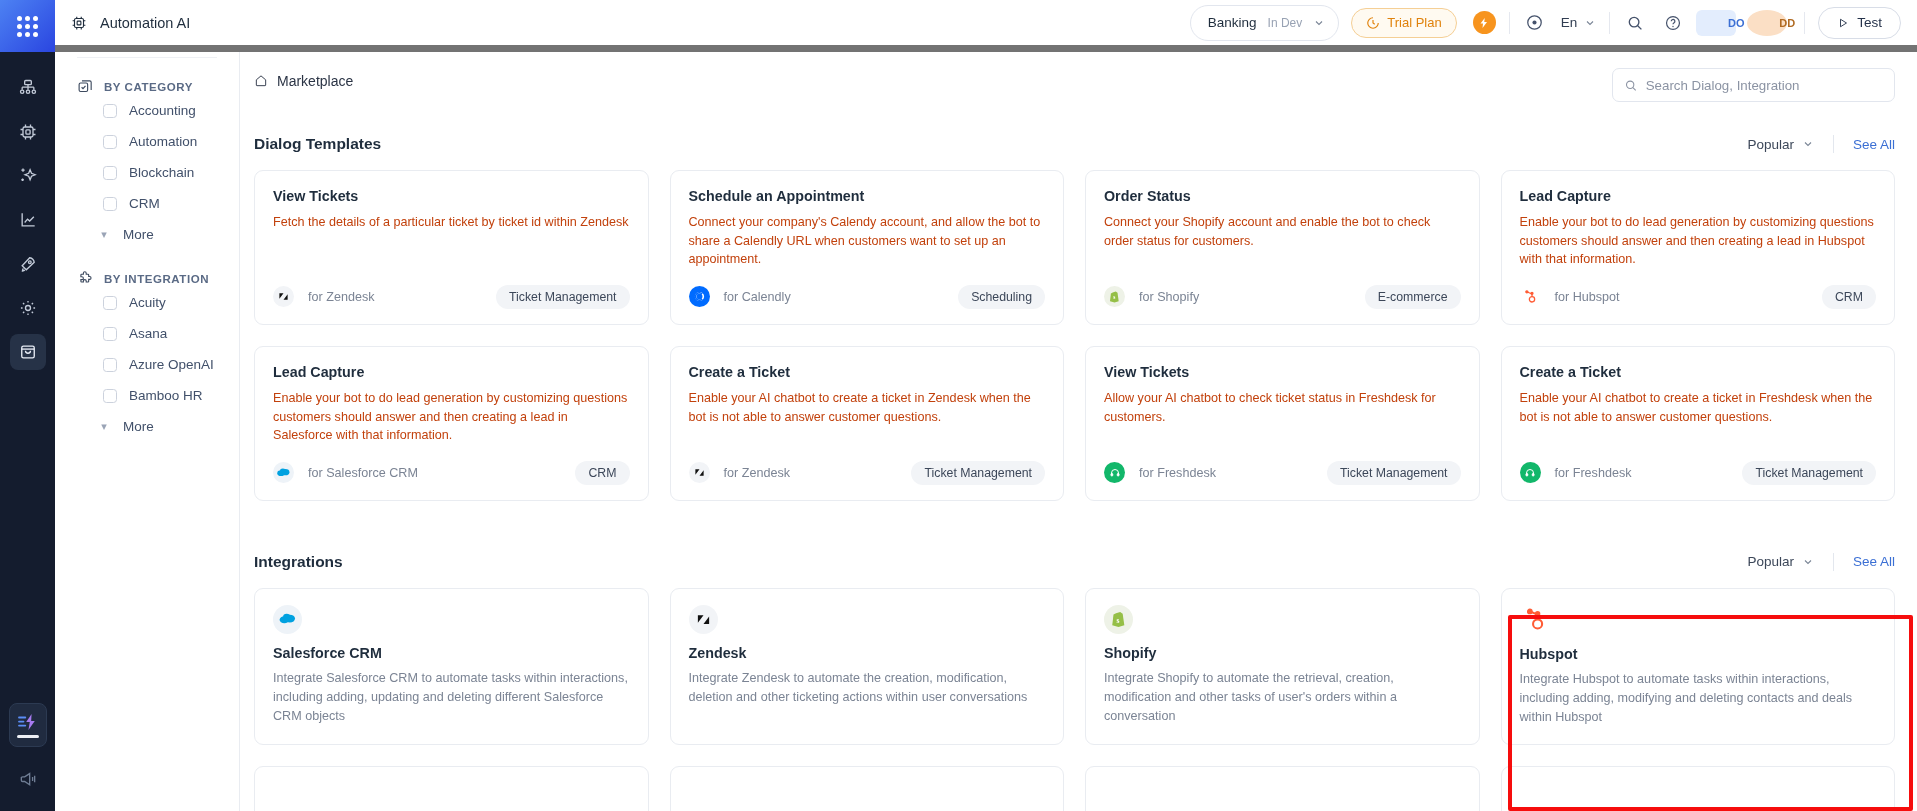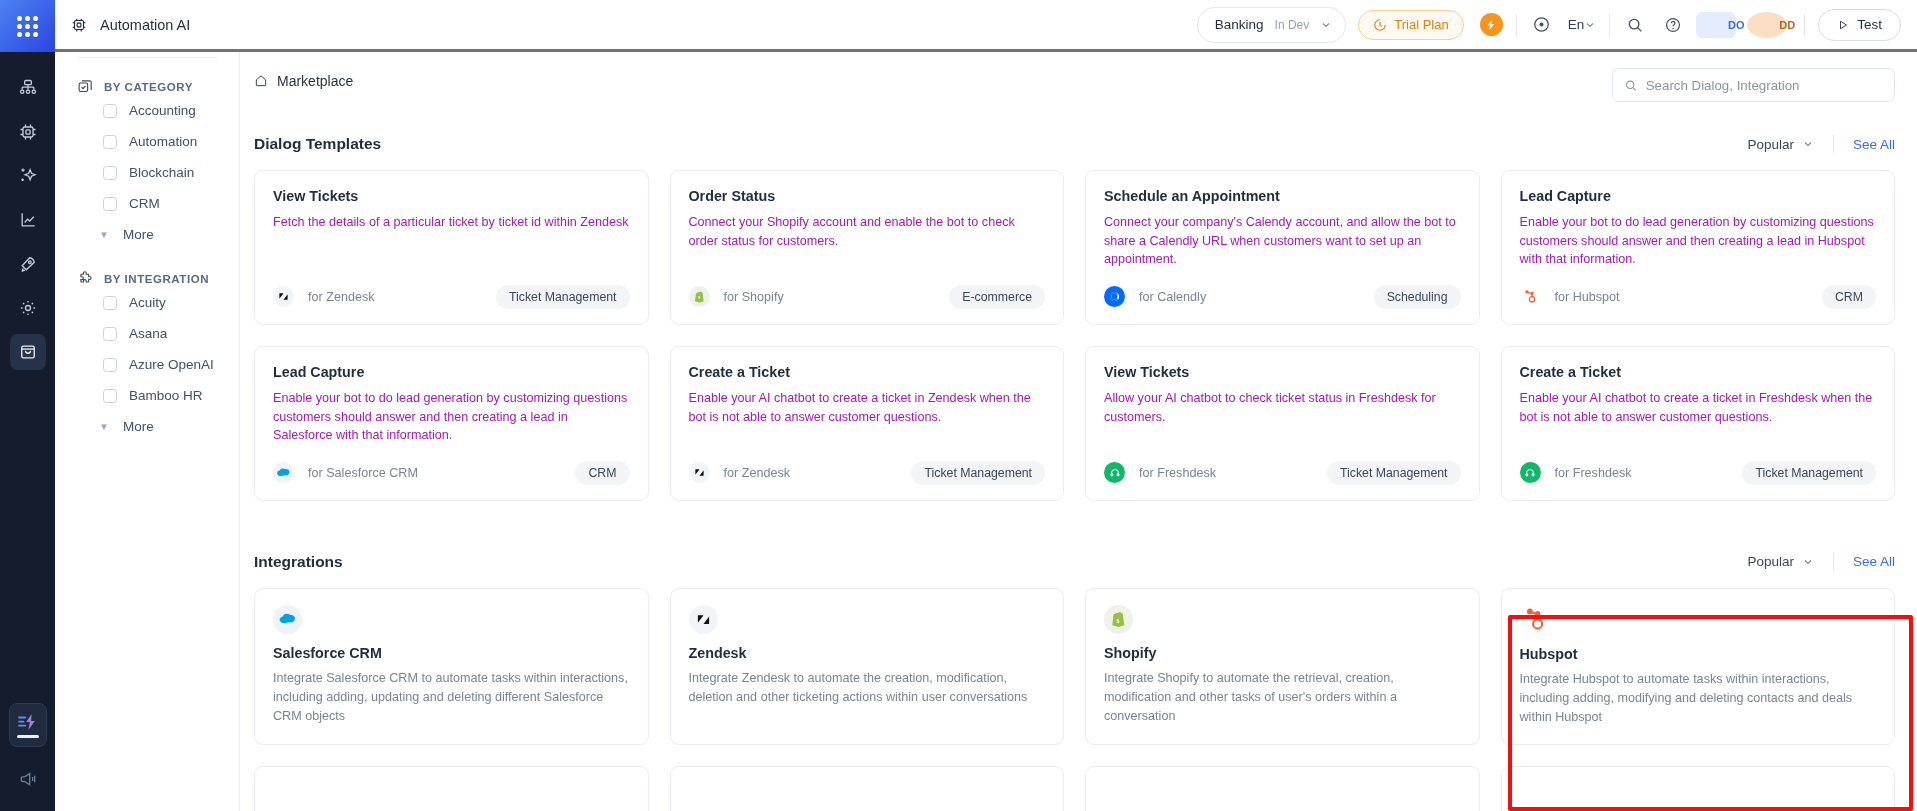--- a/index.html
+++ b/index.html
@@ -76,21 +76,21 @@
   .side-more {
     display: flex; align-items: center; gap: 12px;
     padding: 8px 0 8px 20px; font-size: 13.5px; color: #41506a; cursor: pointer; font-weight: 500;
   }
   .chev { color: #9aa4b6; font-size: 11px; width: 14px; text-align: center; flex: 0 0 14px; }
 
   
   .rightcol { flex: 1 1 auto; display: flex; flex-direction: column; min-width: 0; }
   .topbar {
     height: 52px; flex: 0 0 52px; background: #fff;
-    border-bottom: 3px solid #737373;
+    border-bottom: 7px solid #737373;
     display: flex; align-items: center; padding: 0 16px 0 0;
     position: absolute; top: 0; left: 55px; right: 0; z-index: 4;
   }
   .brand { display: flex; align-items: center; gap: 12px; padding-left: 15px; }
   .brand-name { font-size: 14.5px; font-weight: 500; color: #1f2d3d; }
   .top-spacer { flex: 1 1 auto; }
   .env-pill {
     display: flex; align-items: center; gap: 11px;
     border: 1px solid #e2e6ee; border-radius: 21px;
     height: 36px; padding: 0 13px 0 17px; cursor: pointer;
@@ -102,21 +102,21 @@
     border: 1px solid #f5cf95; border-radius: 19px; background: #fffaf1;
     height: 30px; padding: 0 14px; color: #e0820c; font-size: 13px; font-weight: 500;
     cursor: pointer;
   }
   .bolt-btn {
     width: 23px; height: 23px; border-radius: 50%; background: #f7941e; margin-left: 16px;
     display: flex; align-items: center; justify-content: center; cursor: pointer;
   }
   .sep { width: 1px; height: 22px; background: #e5e8ef; margin: 0 13px; }
   .ico-btn { width: 24px; height: 24px; display: flex; align-items: center; justify-content: center; cursor: pointer; color: #45526b; }
-  .lang { display: flex; align-items: center; gap: 0; margin-left: 14px; font-size: 13.5px; color: #323e52; cursor: pointer; }
+  .lang { display: flex; align-items: center; gap: 7px; margin-left: 14px; font-size: 13.5px; color: #323e52; cursor: pointer; }
   .avatar {
     width: 26px; height: 26px; border-radius: 6px;
     display: flex; align-items: center; justify-content: center;
     font-size: 11px; font-weight: 600; margin-left: 11px; cursor: pointer; padding-left: 40px;
   }
   .av-do { background: #e3edfd; color: #3b6fd4; }
   .av-dd { background: #fbdfc5; color: #b06a22; border-radius: 50%; }
   .test-btn {
     display: flex; align-items: center; gap: 8px;
     height: 32px; padding: 0 18px; border: 1px solid #d8dde7; border-radius: 17px;
@@ -155,21 +155,21 @@
   .grid {
     display: grid; grid-template-columns: repeat(4, 1fr); gap: 21px;
     padding: 17px 0 0 14px;
   }
   .card {
     border: 1px solid #e9ecf1; border-radius: 9px; background: #fff;
     padding: 17px 18px 15px 18px; cursor: pointer; min-height: 136px;
     display: flex; flex-direction: column;
   }
   .card-title { font-size: 14.3px; font-weight: 600; color: #1f2d3d; margin-bottom: 9px; }
-  .card-desc { font-size: 12.6px; line-height: 1.48; color: #a21caf; }
+  .card-desc { font-size: 12.6px; line-height: 1.48; color: #c2410c; }
   .card-foot { margin-top: auto; padding-top: 16px; display: flex; align-items: center; }
   .logo-chip {
     width: 21px; height: 21px; border-radius: 50%; flex: 0 0 21px;
     display: flex; align-items: center; justify-content: center; overflow: hidden;
     font-size: 11px; font-weight: 700;
   }
   .for-label { font-size: 12.6px; color: #7b8494; margin-left: 14px; }
   .tag {
     margin-left: auto; background: #f2f4f7; color: #3c4759; border-radius: 13px;
     padding: 5px 13px; font-size: 12.3px; white-space: nowrap;
@@ -468,46 +468,46 @@
               <svg width="11" height="11" viewBox="0 0 24 24" fill="#111">
                   <path d="M3 5h9L3 17zM21 19h-9l9-12z"></path>
                 </svg>
             </span>
             <span class="for-label">for Zendesk</span>
             <span class="tag">Ticket Management</span>
           </div>
         </div>
 
         <div class="card">
+          <div class="card-title">Schedule an Appointment</div>
+          <div class="card-desc">Connect your company's Calendy account, and allow the bot to share a Calendly URL when customers want to set up an appointment.</div>
+          <div class="card-foot">
+            <span class="logo-chip" style="background:#006bff">
+              <svg width="13" height="13" viewBox="0 0 24 24" fill="none" stroke="#fff" stroke-width="3">
+                  <circle cx="12" cy="12" r="7"></circle>
+                  <path d="M17 7.5A7 7 0 1017 16.5" stroke="#006bff"></path>
+                </svg>
+            </span>
+            <span class="for-label">for Calendly</span>
+            <span class="tag">Scheduling</span>
+          </div>
+        </div>
+
+        <div class="card">
           <div class="card-title">Order Status</div>
           <div class="card-desc">Connect your Shopify account and enable the bot to check order status for customers.</div>
           <div class="card-foot">
             <span class="logo-chip" style="background:#eef2e7">
               <svg width="11" height="12" viewBox="0 0 18 20" fill="#95bf47">
                   <path d="M11 1L6 2.5 3 4l-1.5 13L9 19l7-2L14 3z"></path>
                   <text x="7" y="14" font-size="9" fill="#fff" font-family="serif">s</text>
                 </svg>
             </span>
             <span class="for-label">for Shopify</span>
             <span class="tag">E-commerce</span>
-          </div>
-        </div>
-
-        <div class="card">
-          <div class="card-title">Schedule an Appointment</div>
-          <div class="card-desc">Connect your company's Calendy account, and allow the bot to share a Calendly URL when customers want to set up an appointment.</div>
-          <div class="card-foot">
-            <span class="logo-chip" style="background:#006bff">
-              <svg width="13" height="13" viewBox="0 0 24 24" fill="none" stroke="#fff" stroke-width="3">
-                  <circle cx="12" cy="12" r="7"></circle>
-                  <path d="M17 7.5A7 7 0 1017 16.5" stroke="#006bff"></path>
-                </svg>
-            </span>
-            <span class="for-label">for Calendly</span>
-            <span class="tag">Scheduling</span>
           </div>
         </div>
 
         <div class="card">
           <div class="card-title">Lead Capture</div>
           <div class="card-desc">Enable your bot to do lead generation by customizing questions customers should answer and then creating a lead in Hubspot with that information.</div>
           <div class="card-foot">
             <span class="logo-chip" style="background:#fff">
               <svg width="16" height="16" viewBox="0 0 24 24" fill="none" stroke="#ff5c35" stroke-width="1.9">
                 <circle cx="15" cy="15.5" r="4"></circle>

